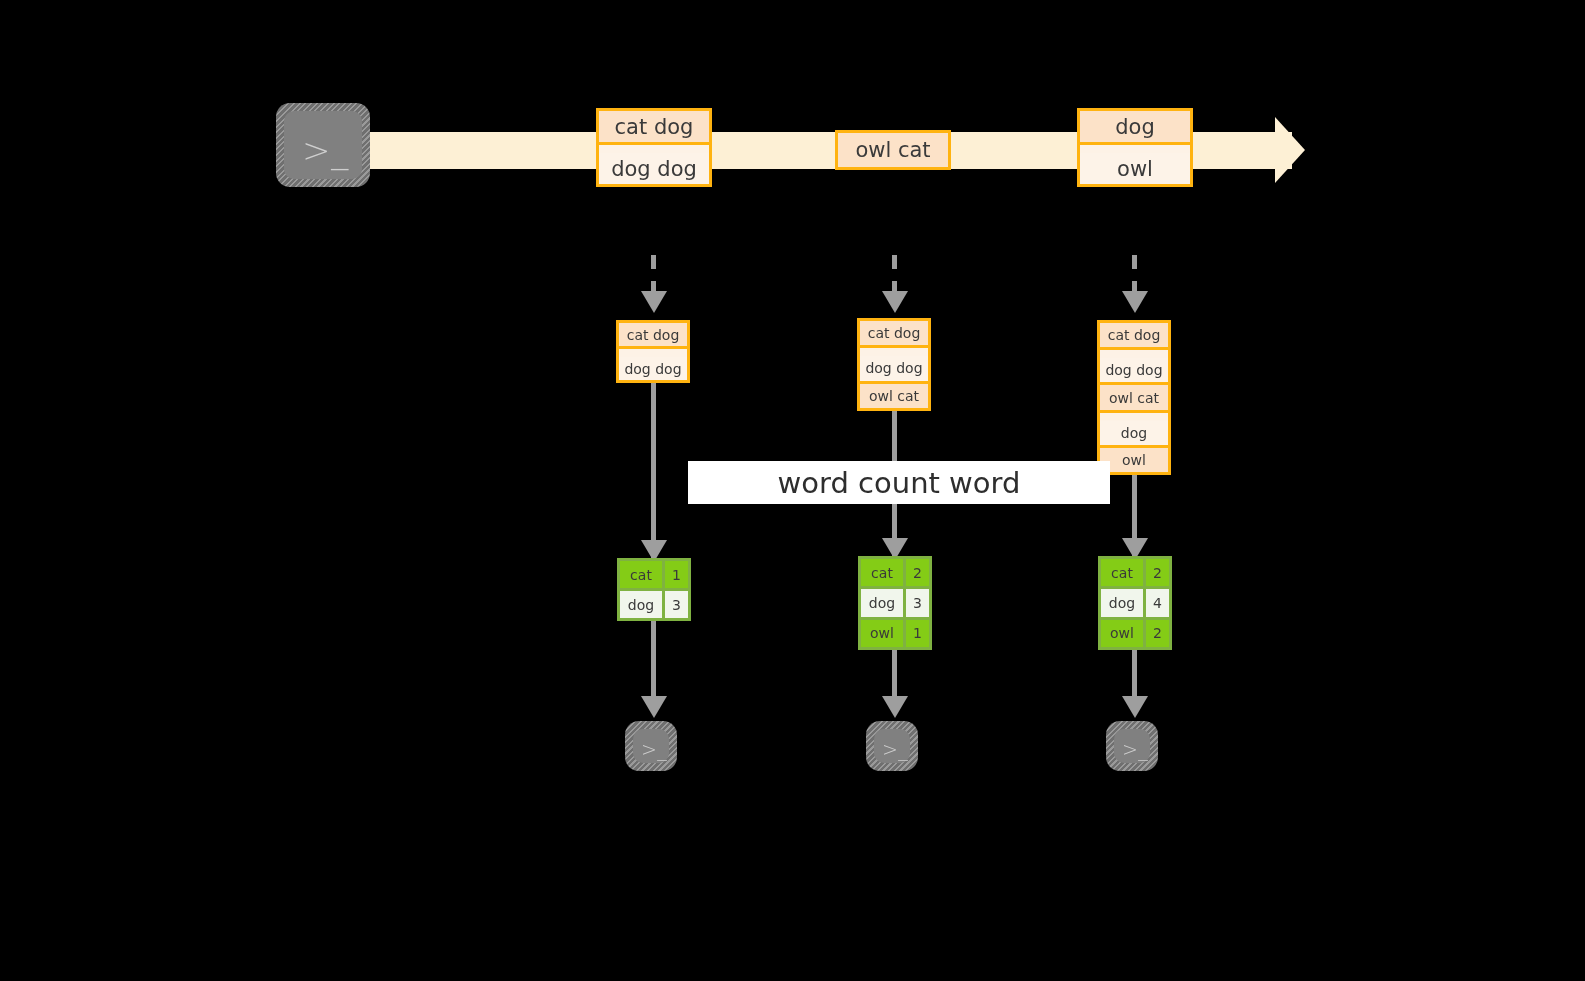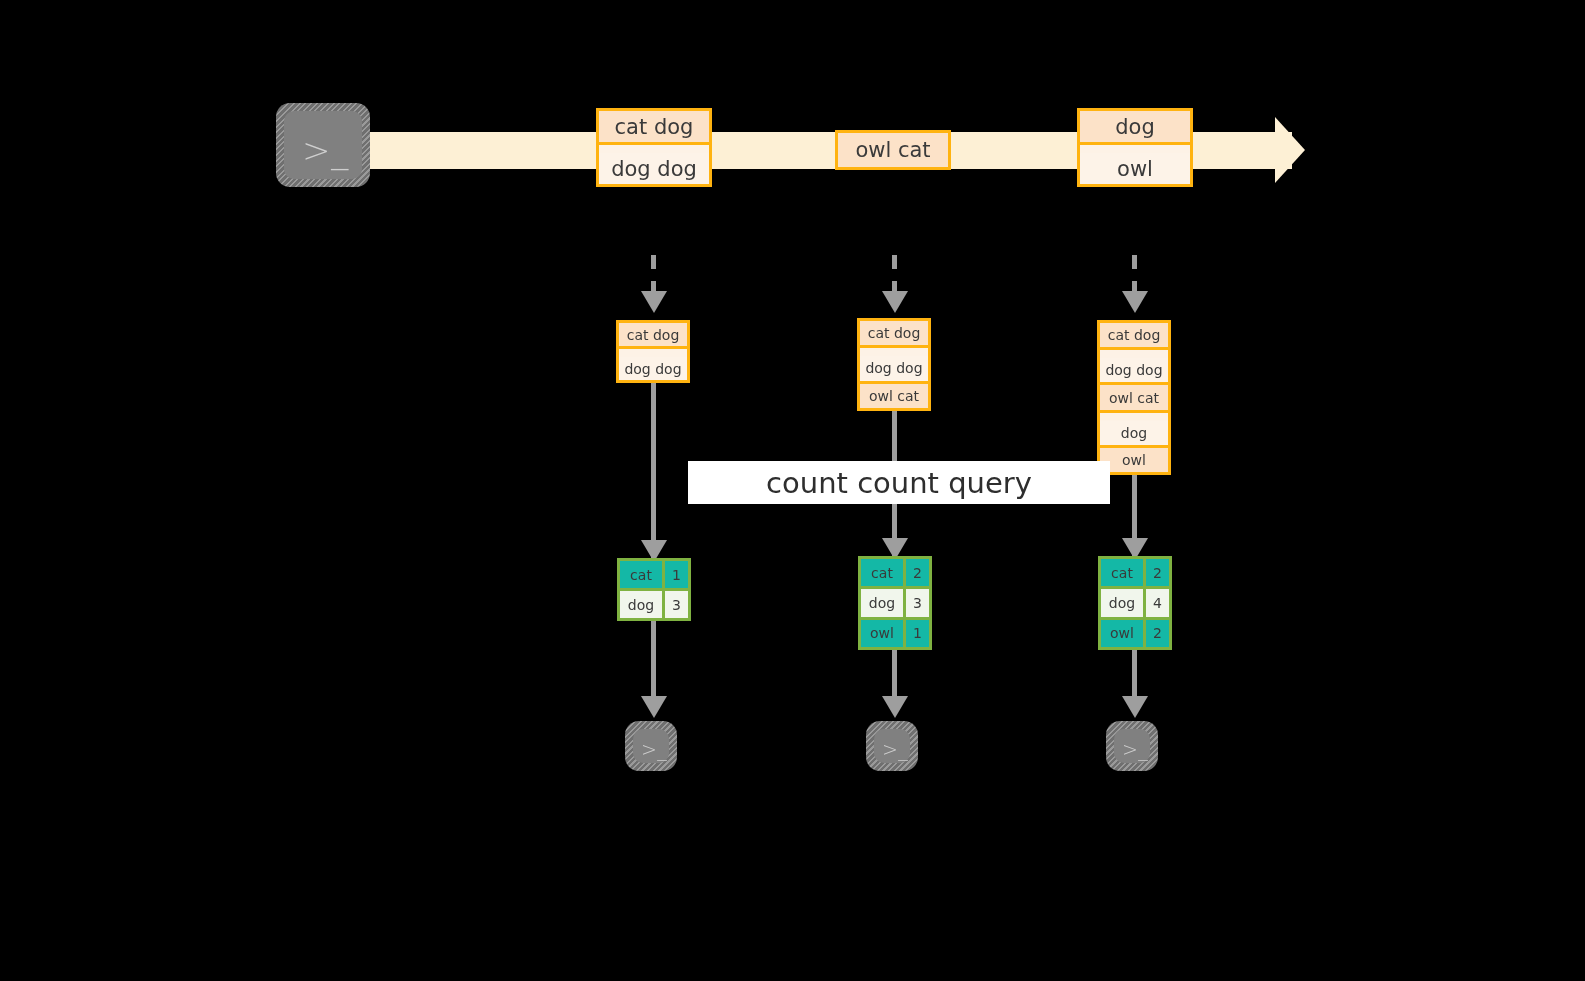--- a/index.html
+++ b/index.html
@@ -98,21 +98,21 @@
     flex-direction: column;
     background: #EDF3E6;
   }
   .tbl .trow {
     box-sizing: border-box;
     flex: 1 1 auto;
     display: flex;
     border-bottom: 3px solid #7FB241;
   }
   .tbl .trow:last-child { border-bottom: none; }
-  .tbl .trow.dark  { background: #14b8a6; }
+  .tbl .trow.dark  { background: #84cc16; }
   .tbl .trow.light { background: #F1F6EC; }
   .tbl .cw, .tbl .cc {
     box-sizing: border-box;
     display: flex;
     align-items: center;
     justify-content: center;
     color: #3a3a3a;
     white-space: nowrap;
   }
   .tbl .cw { border-right: 3px solid #7FB241; }
@@ -209,21 +209,21 @@
 
   <div class="vline" style="left:651px; top:383px; height:178px;"></div>
   <div class="vhead" style="left:641px; top:540px;"></div>
 
   <div class="vline" style="left:892px; top:411px; height:148px;"></div>
   <div class="vhead" style="left:882px; top:538px;"></div>
 
   <div class="vline" style="left:1132px; top:475px; height:84px;"></div>
   <div class="vhead" style="left:1122px; top:538px;"></div>
 
-  <div class="qlabel" style="left:688px; top:461px; width:422px; height:43px; font-size:29px;">count count query</div>
+  <div class="qlabel" style="left:688px; top:461px; width:422px; height:43px; font-size:29px;">word count word</div>
 
   <div class="tbl" style="left:617px; top:558px; width:74px; height:63px;">
     <div class="trow dark">
       <div class="cw" style="width:45px; font-size:14px;">cat</div>
       <div class="cc" style="width:23px; font-size:14px;">1</div>
     </div>
     <div class="trow light">
       <div class="cw" style="width:45px; font-size:14px;">dog</div>
       <div class="cc" style="width:23px; font-size:14px;">3</div>
     </div>

